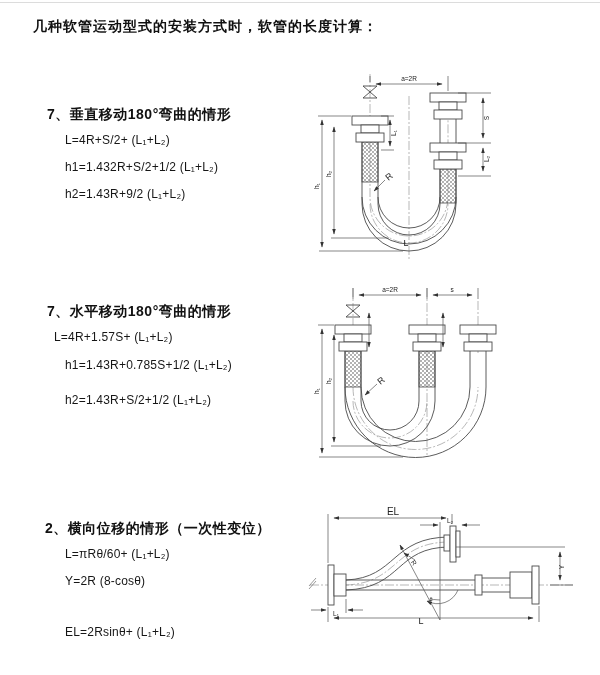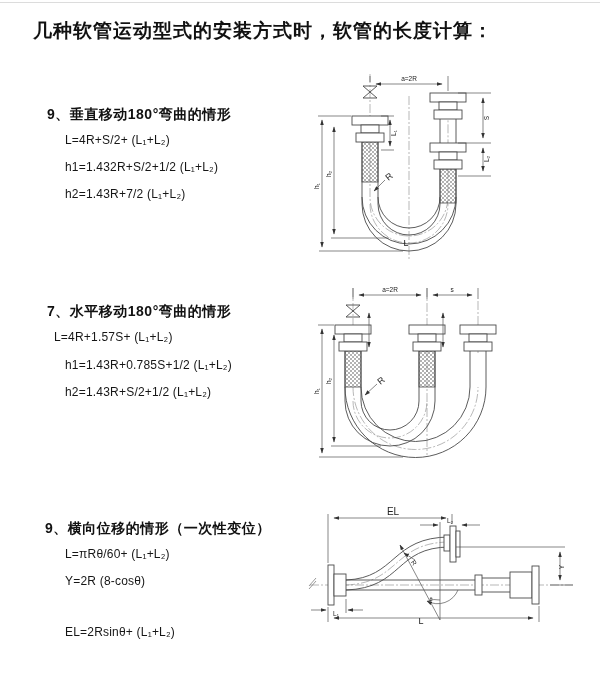--- a/index.html
+++ b/index.html
@@ -2,56 +2,56 @@
 <html><head>
 <meta charset="utf-8">
 <style>
   html,body{margin:0;padding:0;}
   body{
     width:600px;height:675px;background:#ffffff;position:relative;
     font-family:"Liberation Sans","DejaVu Sans",sans-serif;
     color:#1a1a1a;overflow:hidden;
   }
   .scan-edge{position:absolute;left:0;top:2px;width:100%;height:1px;background:#dcdcdc;}
-  .doc-title{position:absolute;left:33px;top:18px;font-size:19px;font-weight:bold;letter-spacing:1px;color:#111;}
+  .doc-title{position:absolute;left:33px;top:18px;font-size:14px;font-weight:bold;letter-spacing:1px;color:#111;}
   .sec-heading{position:absolute;font-size:14px;font-weight:bold;letter-spacing:0.5px;color:#111;}
   .formula{position:absolute;font-size:12px;font-weight:400;color:#161616;letter-spacing:0.2px;}
   #h1s{left:47px;top:106px;}
   #f11{left:65px;top:133px;} #f12{left:65px;top:160px;} #f13{left:65px;top:187px;}
   #h2s{left:47px;top:303px;}
-  #f21{left:54px;top:330px;} #f22{left:65px;top:358px;text-align:right;} #f23{left:65px;top:385px;}
+  #f21{left:54px;top:330px;} #f22{left:65px;top:358px;text-align:right;} #f23{left:65px;top:393px;}
   #h3s{left:45px;top:520px;}
   #f31{left:65px;top:547px;} #f32{left:65px;top:574px;} #f33{left:65px;top:625px;}
   svg{position:absolute;overflow:visible;}
   #dia1{left:315px;top:66px;}
   #dia2{left:315px;top:283px;}
   #dia3{left:305px;top:500px;}
   svg text{font-family:"Liberation Sans","DejaVu Sans",sans-serif;fill:#222;}
   .dimtxt{font-size:6.5px;}
   .biglbl{font-size:9px;}
   .ellbl{font-size:10px;}
 </style>
 </head>
 <body>
 
 <div class="scan-edge"></div>
 
 <div class="doc-title">几种软管运动型式的安装方式时，软管的长度计算：</div>
 
-<div id="h1s" class="sec-heading">9、垂直移动180°弯曲的情形</div>
+<div id="h1s" class="sec-heading">7、垂直移动180°弯曲的情形</div>
 <div id="f11" class="formula">L=4R+S/2+ (L₁+L₂)</div>
 <div id="f12" class="formula">h1=1.432R+S/2+1/2 (L₁+L₂)</div>
-<div id="f13" class="formula">h2=1.43R+7/2 (L₁+L₂)</div>
+<div id="f13" class="formula">h2=1.43R+9/2 (L₁+L₂)</div>
 
 <div id="h2s" class="sec-heading">7、水平移动180°弯曲的情形</div>
 <div id="f21" class="formula">L=4R+1.57S+ (L₁+L₂)</div>
 <div id="f22" class="formula">h1=1.43R+0.785S+1/2 (L₁+L₂)</div>
 <div id="f23" class="formula">h2=1.43R+S/2+1/2 (L₁+L₂)</div>
 
-<div id="h3s" class="sec-heading">9、横向位移的情形（一次性变位）</div>
+<div id="h3s" class="sec-heading">2、横向位移的情形（一次性变位）</div>
 <div id="f31" class="formula">L=πRθ/60+ (L₁+L₂)</div>
 <div id="f32" class="formula">Y=2R (8-cosθ)</div>
 <div id="f33" class="formula">EL=2Rsinθ+ (L₁+L₂)</div>
 
 <svg id="dia1" width="285" height="200" viewBox="0 0 285 200">
   <defs>
     <pattern id="hatch" width="4" height="4" patternUnits="userSpaceOnUse">
       <path d="M0,4 L4,0 M0,0 L4,4" stroke="#666" stroke-width="0.5"></path>
     </pattern>
     <marker id="arr" viewBox="0 0 10 10" refX="9" refY="5" markerWidth="8" markerHeight="8" orient="auto-start-reverse">

